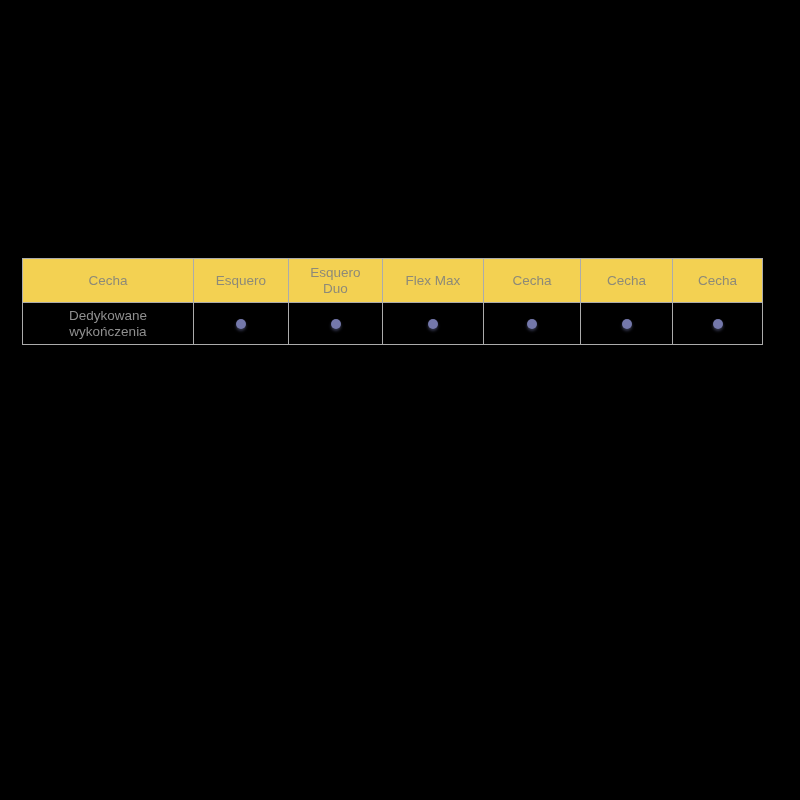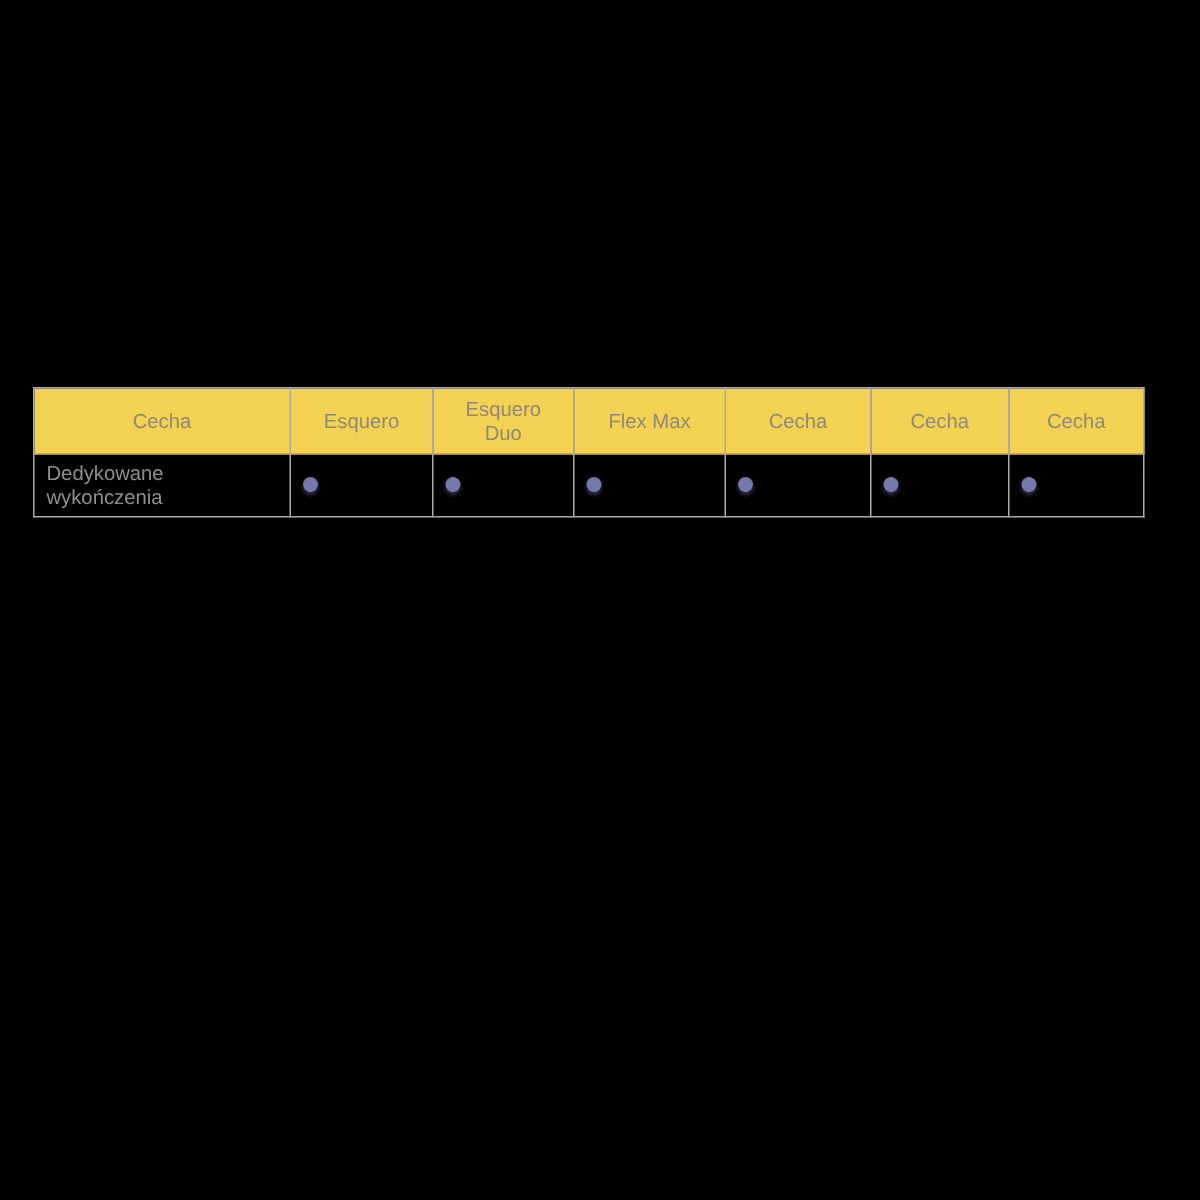--- a/index.html
+++ b/index.html
@@ -44,21 +44,21 @@
     padding:2px 6px;
     border:1px solid var(--border-inner);
     text-align:center;
     vertical-align:middle;
     white-space:pre-line;
   }
   td{
     border:1px solid var(--border-inner);
     height:42px;
     padding:4px 8px;
-    text-align:left;
+    text-align:center;
     vertical-align:middle;
     margin-left:47px;
   }
   td.label{
     color:var(--body-text);
     font-size:13.5px;
     line-height:16px;
     white-space:pre-line;
   }
   .dot{

